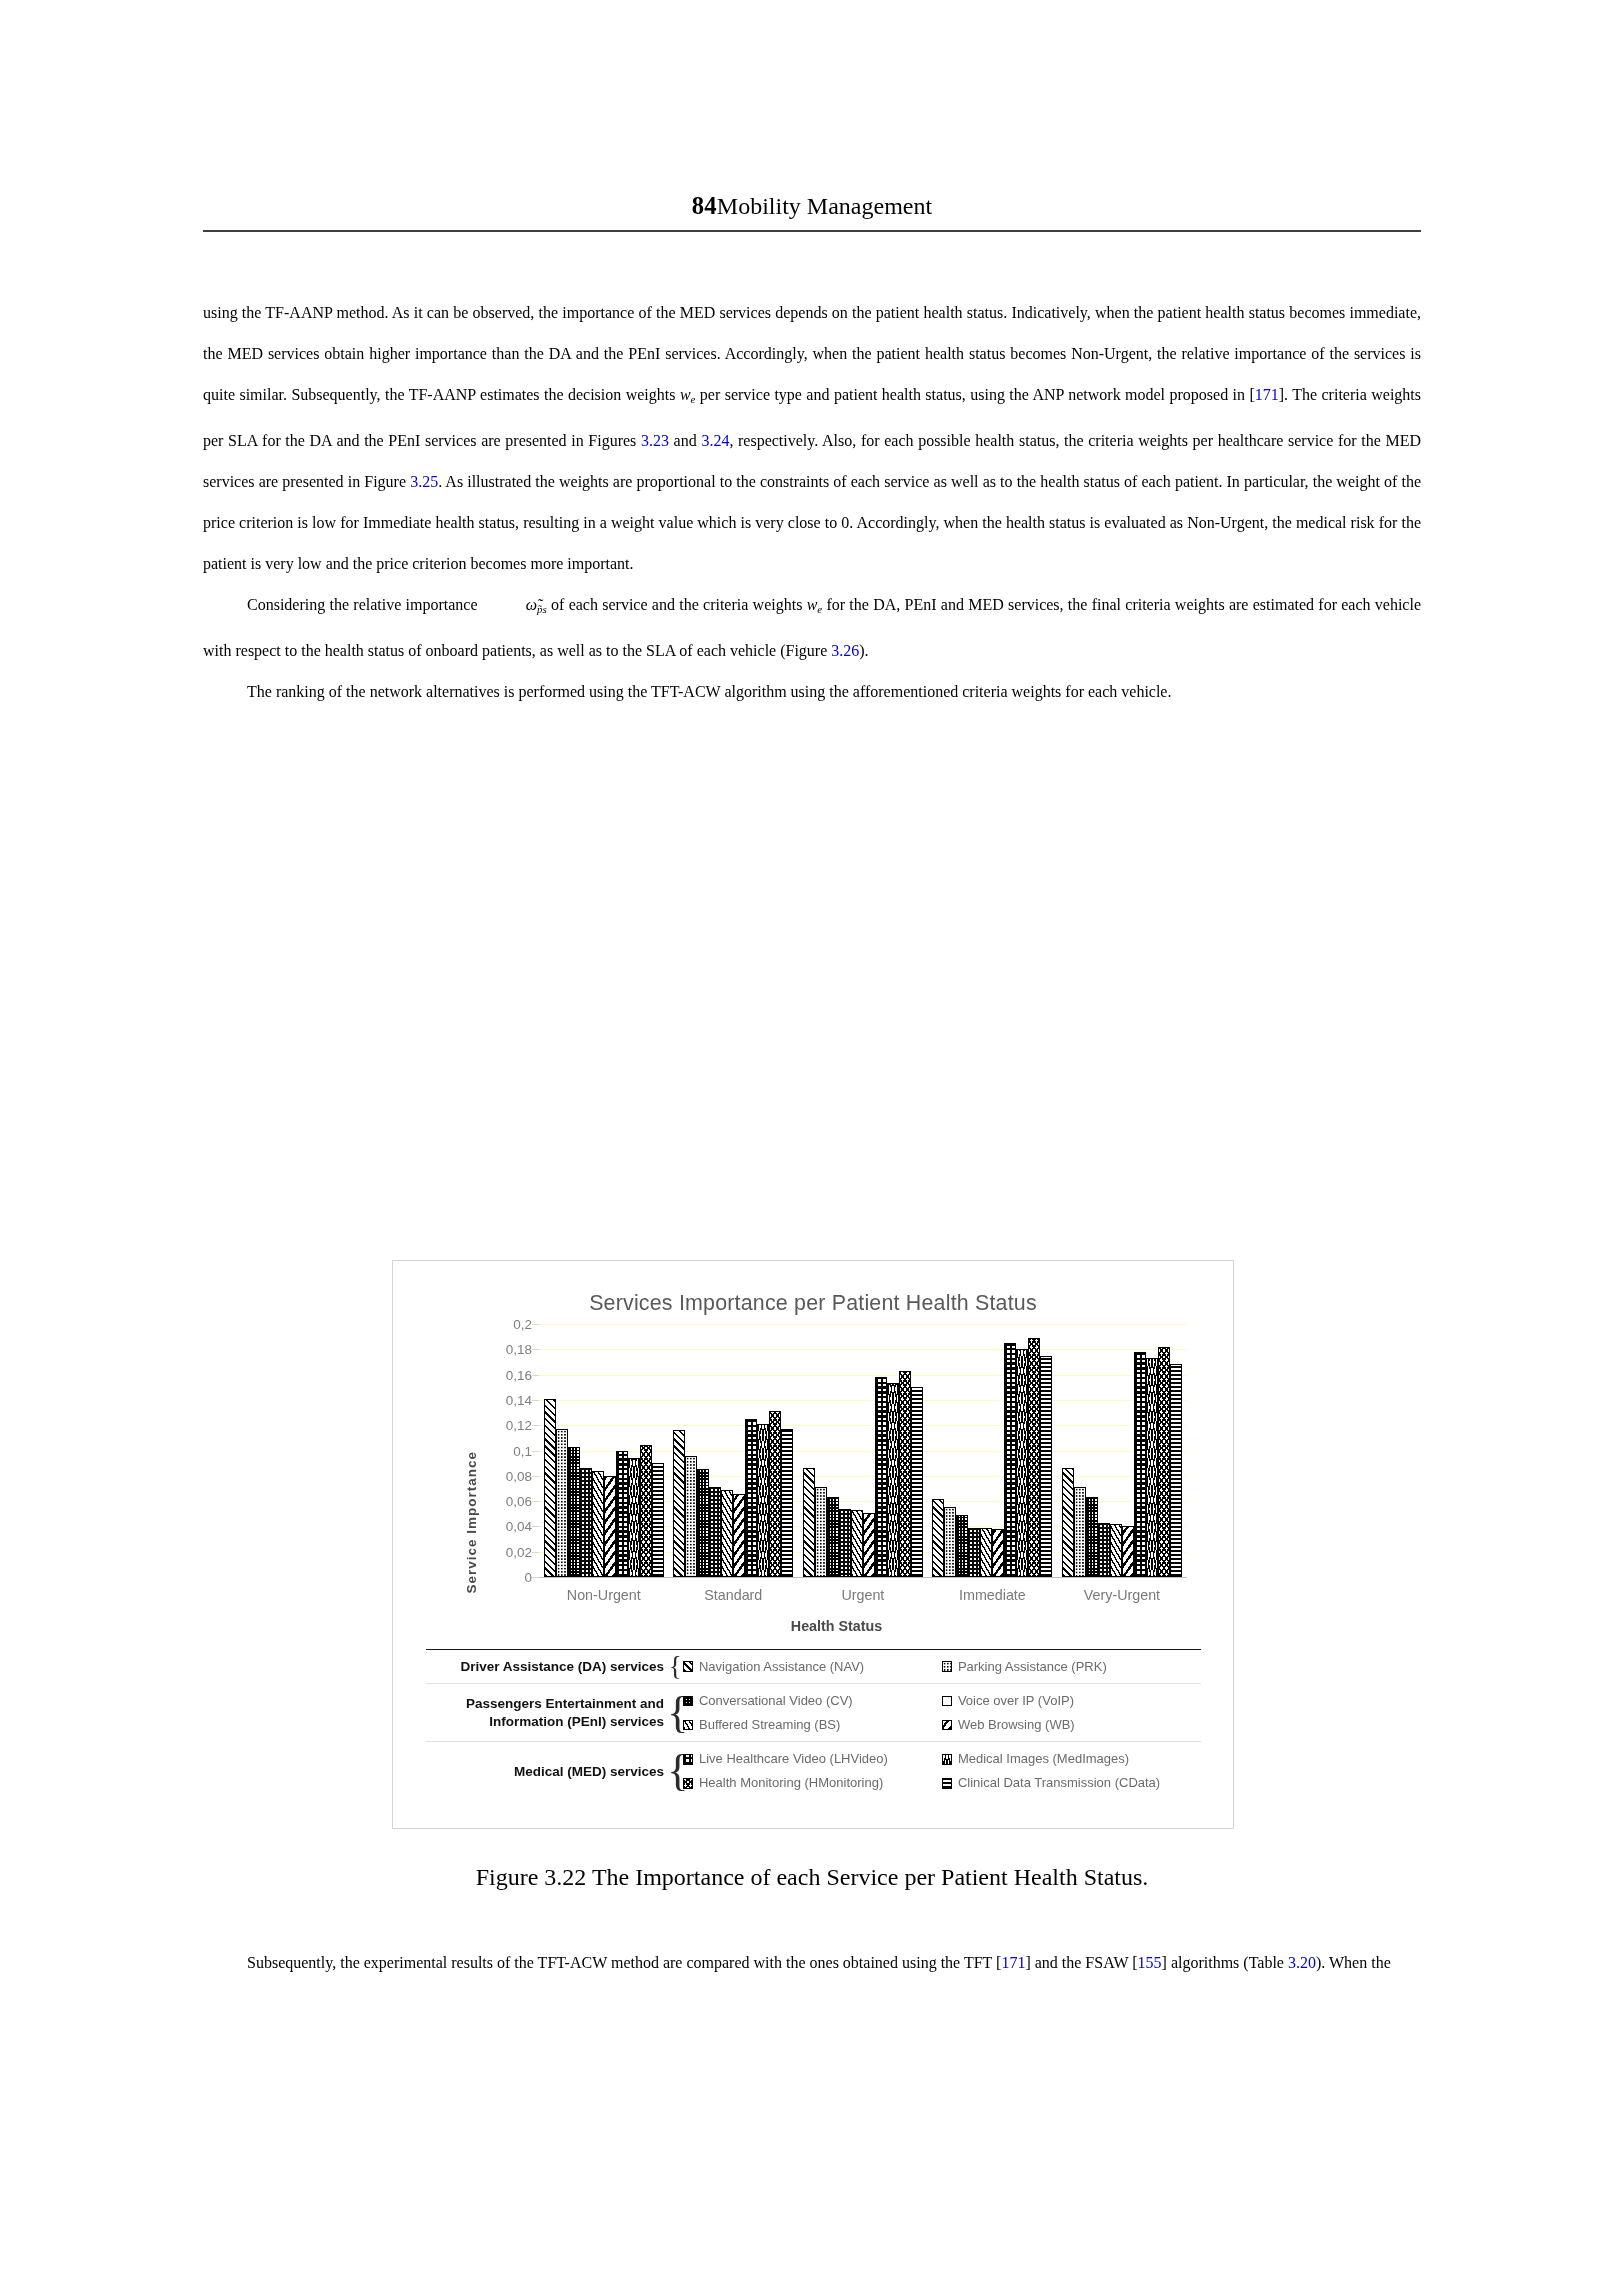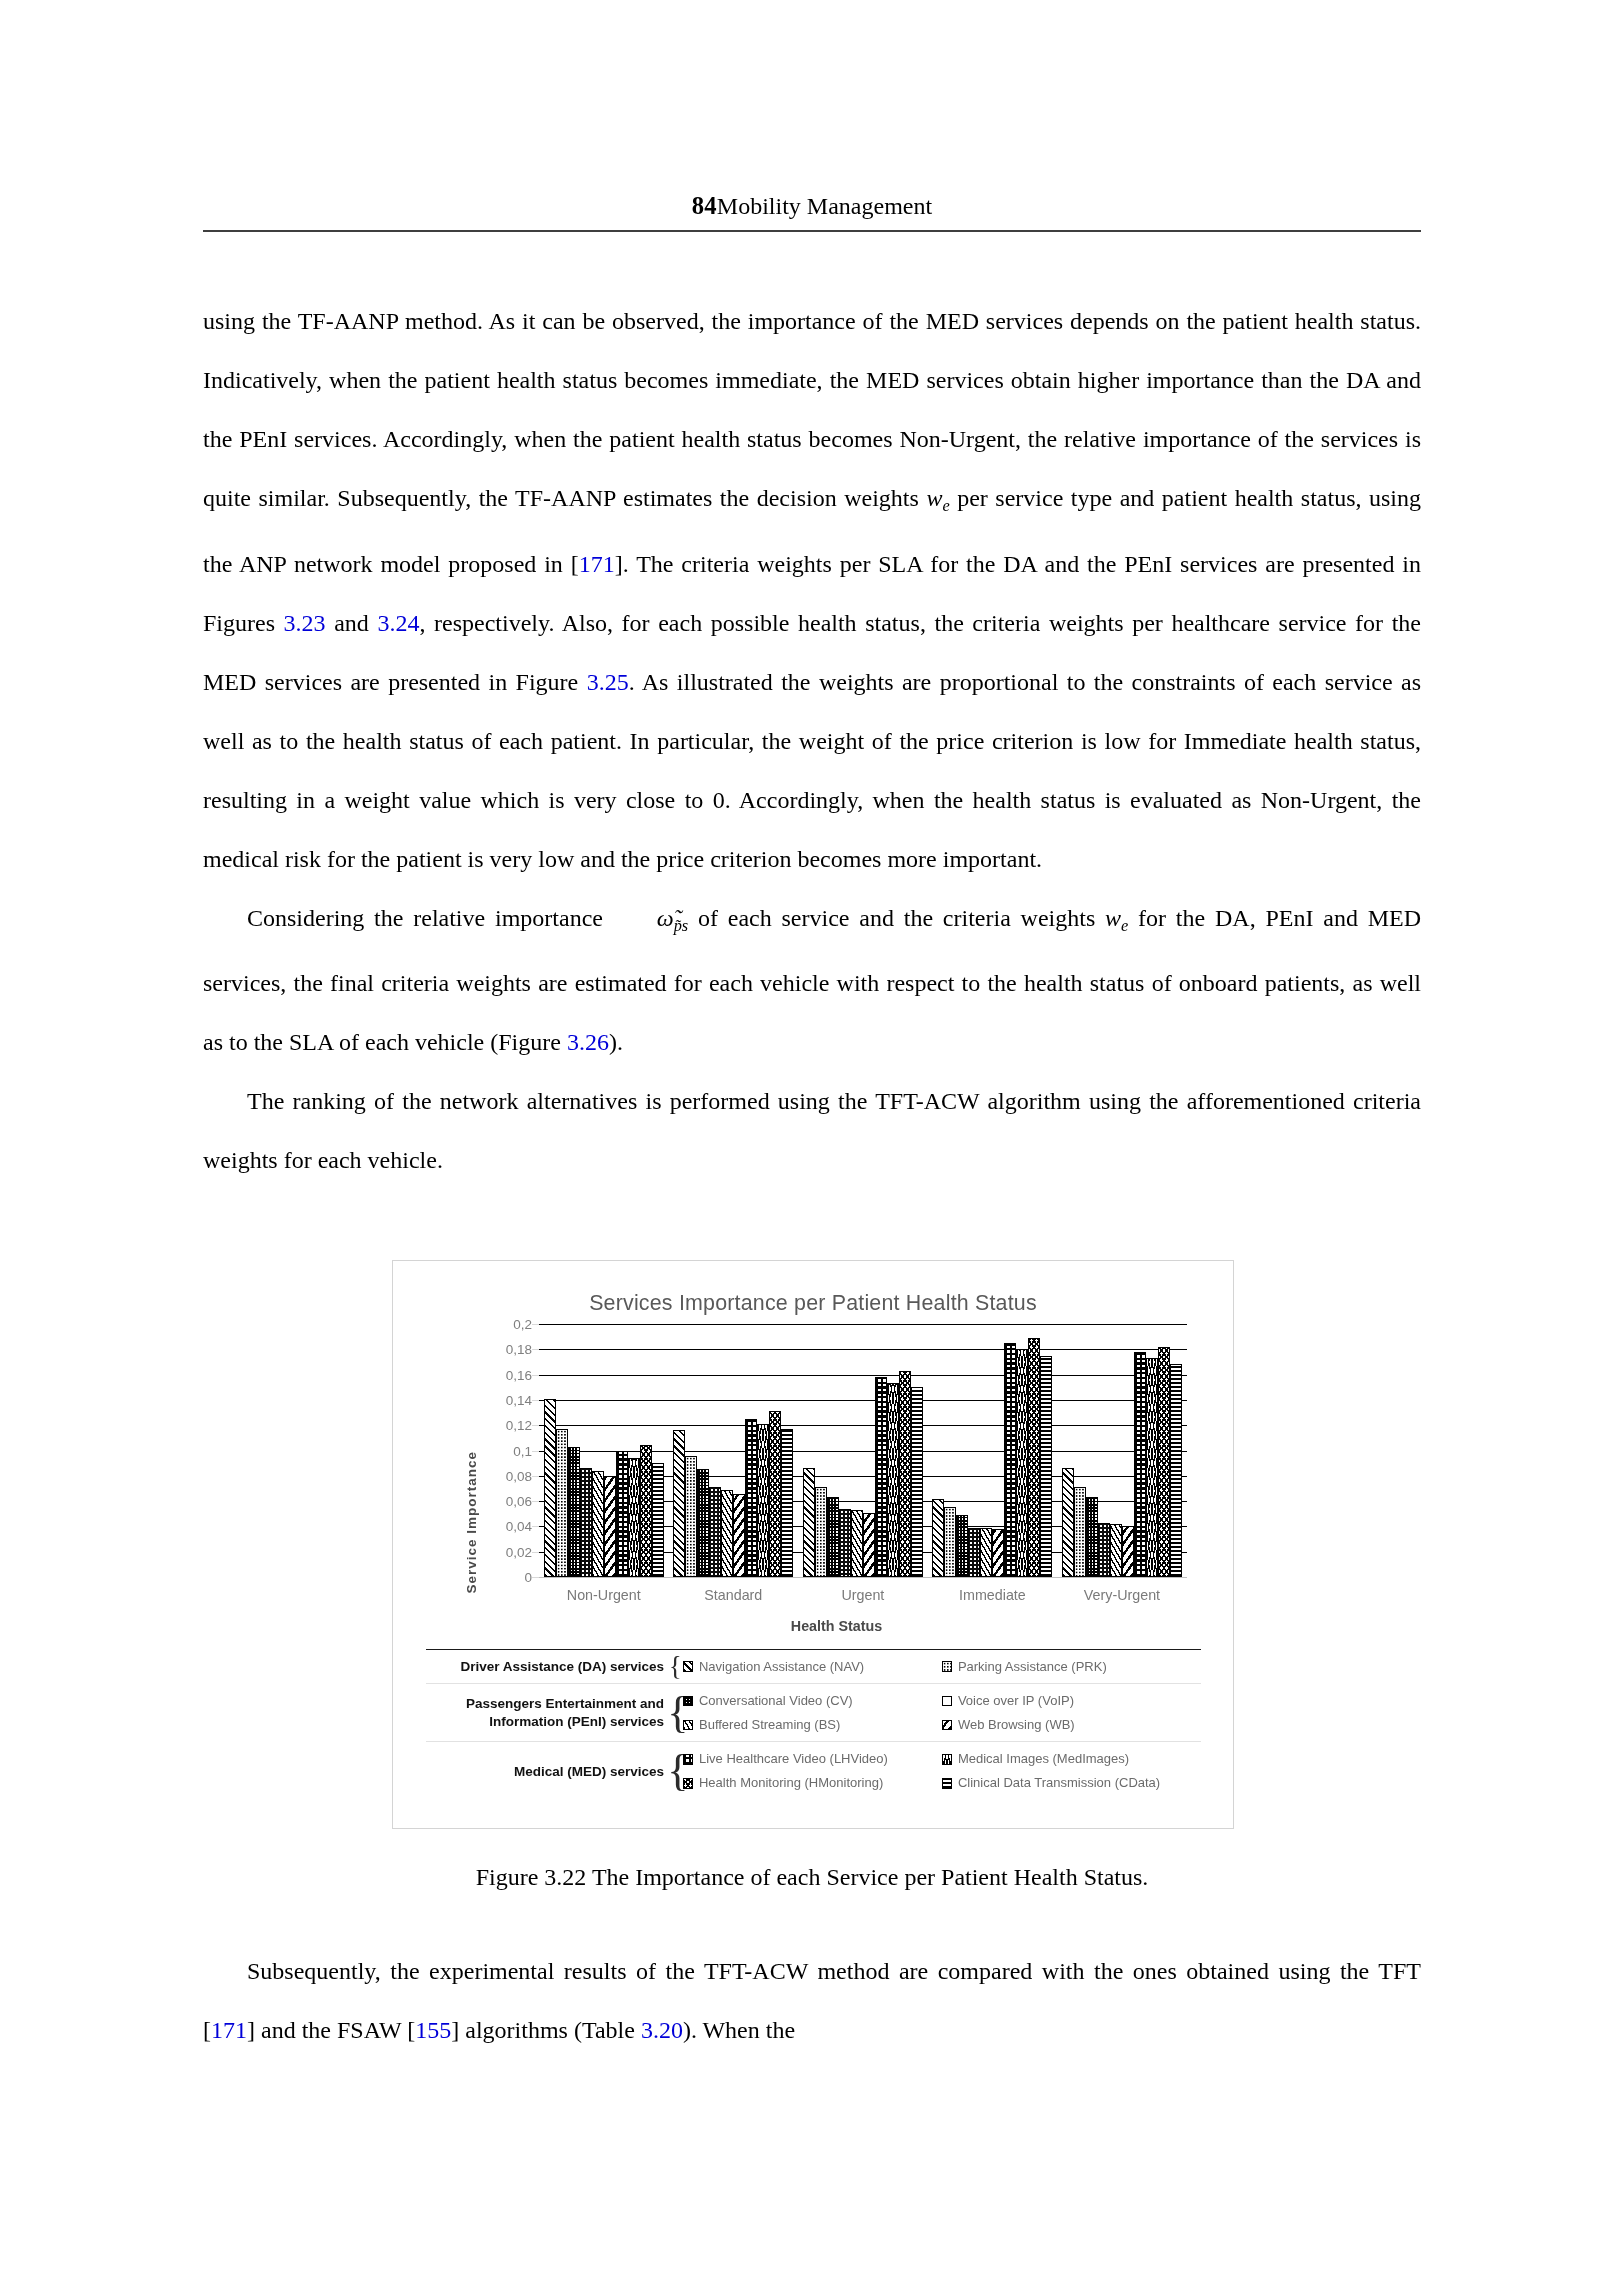--- a/index.html
+++ b/index.html
@@ -54,22 +54,22 @@
 
   
   .body-col {
     position: absolute;
     left: 203px;
     top: 292px;
     width: 1218px;
   }
   p.para {
     margin: 0;
-    font-size: 24px;
-    line-height: 59px;
+    font-size: 16px;
+    line-height: 41px;
     text-align: justify;
     text-justify: inter-word;
     -webkit-hyphens: none;
     hyphens: none;
   }
   p.para.indent { text-indent: 44px; }
   .ref { color: #0000d8; }
   .mathvar { font-style: italic; font-family: "Liberation Serif", serif; }
   sub.mi {
     font-style: italic;
@@ -117,21 +117,21 @@
     position: absolute;
     left: 59px;
     top: 0;
     right: 6.3px;
     bottom: 0;
   }
   .gridline {
     position: absolute;
     left: 0; right: 0;
     height: 0.8px;
-    background: #000000;
+    background: #fef9c3;
   }
   .gridline.zero { background: #bfbfbf; }
   .ytick {
     position: absolute;
     right: 100%;
     margin-right: 7.1px;
     transform: translateY(-50%);
     font-family: "Liberation Sans", sans-serif;
     font-size: 13.5px;
     color: #7f7f7f;

